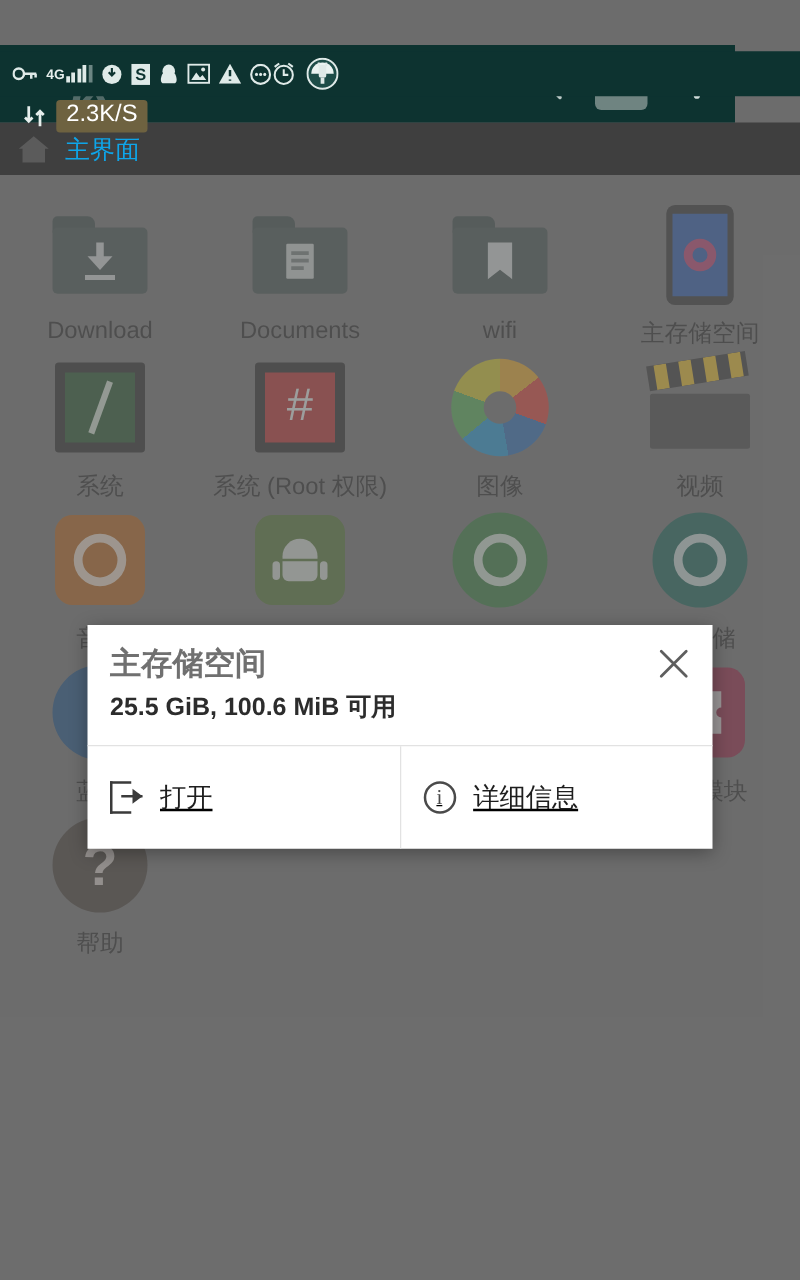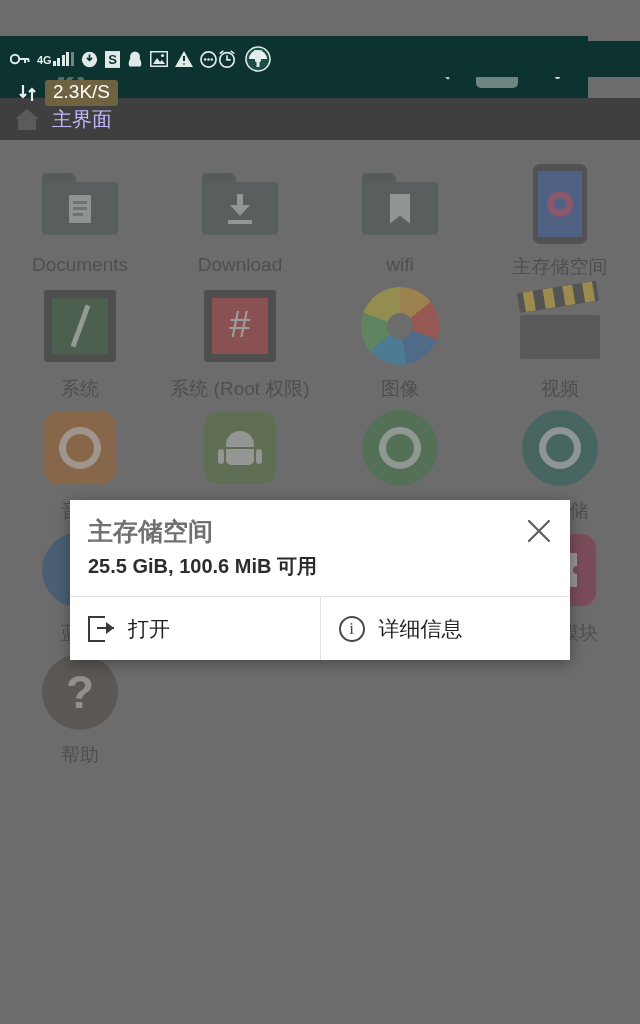--- a/index.html
+++ b/index.html
@@ -58,21 +58,21 @@
   .act.gear-hl { background: #6f8481; border-radius: 5px; }
   .dots { display: flex; flex-direction: column; gap: 4px; align-items: center; }
   .dots i { width: 5px; height: 5px; border-radius: 50%; background: #cfdbd9; display: block; }
 
   
   .crumbbar {
     position: absolute; top: 98px; left: 0; width: 640px; height: 42px;
     background: #3f3f3f; display: flex; align-items: center; padding-left: 14px;
     gap: 12px; z-index: 50;
   }
-  .crumb-text { color: #c4b5fd; font-size: 20px; text-align: right; }
+  .crumb-text { color: #0ea5e9; font-size: 20px; text-align: right; }
 
   
   .grid {
     position: absolute; top: 140px; left: 0; width: 640px;
     padding: 18px 0 0 0; z-index: 10;
   }
   .row { display: flex; }
   .cell { width: 160px; display: flex; flex-direction: column; align-items: center; }
   .cell .ico-wrap { height: 92px; display: flex; align-items: center; justify-content: center; }
   .cell .lbl {
@@ -163,21 +163,21 @@
     box-shadow: 0 3px 14px rgba(0,0,0,.35);
   }
   .dlg-head { position: relative; padding: 16px 54px 4px 18px; }
   .dlg-title { font-size: 25px; font-weight: bold; color: #707070; line-height: 1.2; }
   .dlg-close {
     position: absolute; right: 10px; top: 10px; width: 42px; height: 42px;
     display: flex; align-items: center; justify-content: center;
   }
   .dlg-body { padding: 2px 18px 16px 18px; }
   .dlg-line { font-size: 20px; color: #2c2c2c; line-height: 1.42; font-weight: bold; }
-  .dlg-actions { display: flex; border-top: 1px solid #e2e2e2; height: 64px; }
+  .dlg-actions { display: flex; border-top: 1px solid #e2e2e2; height: 83px; text-decoration: underline; }
   .dlg-btn {
     flex: 1; display: flex; align-items: center; gap: 14px; padding-left: 18px;
     font-size: 21px; color: #1e1e1e;
   }
   .dlg-btn + .dlg-btn { border-left: 1px solid #e2e2e2; }
   .open-ico { position: relative; width: 26px; height: 26px; }
   .open-ico .bx { position:absolute; left:0; top:0; width:17px; height:26px;
      border:2px solid #3a3a3a; border-right: none; }
   .open-ico .ar { position:absolute; left:9px; top:11px; width:17px; height:2px; background:#3a3a3a; }
   .open-ico .arh { position:absolute; right:0; top:6px; width:0;height:0;
@@ -292,45 +292,45 @@
 
   <div class="grid">
 
     <div class="row">
       <div class="cell">
         <div class="ico-wrap">
           <div class="folder">
               <div class="tab"></div>
               <div class="body"></div>
             <div class="glyph">
+                <div class="dl-arrow">
+                  <div class="stem"></div>
+                  <div class="head"></div>
+                  <div class="base"></div>
+                </div>
+              </div>
+            </div>
+        </div>
+        <div class="lbl">Download</div>
+      </div>
+      <div class="cell">
+        <div class="ico-wrap">
+          <div class="folder">
+              <div class="tab"></div>
+              <div class="body"></div>
+            <div class="glyph">
                 <div class="doc-sheet">
                   <i></i>
                   <i></i>
                   <i></i>
                 </div>
               </div>
             </div>
         </div>
         <div class="lbl">Documents</div>
-      </div>
-      <div class="cell">
-        <div class="ico-wrap">
-          <div class="folder">
-              <div class="tab"></div>
-              <div class="body"></div>
-            <div class="glyph">
-                <div class="dl-arrow">
-                  <div class="stem"></div>
-                  <div class="head"></div>
-                  <div class="base"></div>
-                </div>
-              </div>
-            </div>
-        </div>
-        <div class="lbl">Download</div>
       </div>
       <div class="cell">
         <div class="ico-wrap">
           <div class="folder">
               <div class="tab"></div>
               <div class="body"></div>
             <div class="glyph">
                 <div class="bookmark"></div>
               </div>
             </div>

